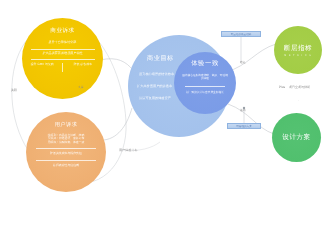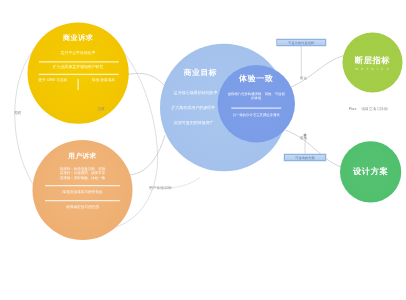--- a/index.html
+++ b/index.html
@@ -22,21 +22,21 @@
     position: absolute;
     border-radius: 50%;
     display: flex;
     flex-direction: column;
     align-items: center;
     justify-content: flex-start;
     text-align: center;
     box-sizing: border-box;
   }
   .c-title {
-    font-weight: bold;
+    font-weight: normal;
     color: #ffffff;
     letter-spacing: 0.5px;
     white-space: nowrap;
   }
   .c-line {
     color: rgba(255,255,255,0.92);
     white-space: nowrap;
     line-height: 1.25;
   }
   .divider {

